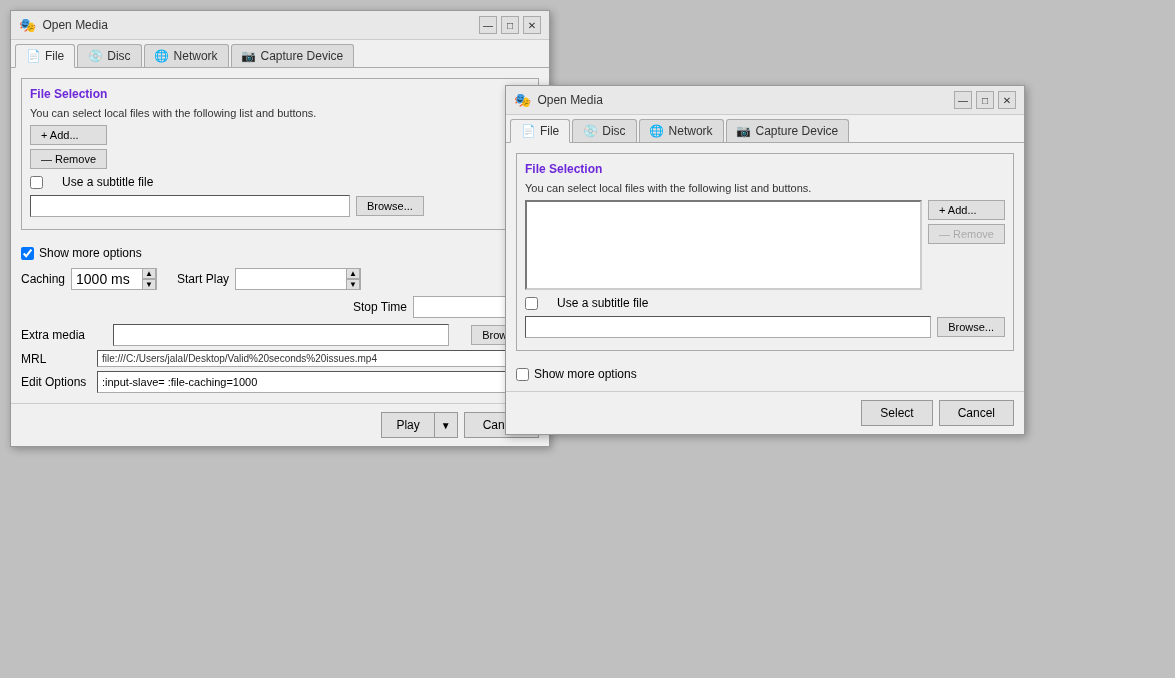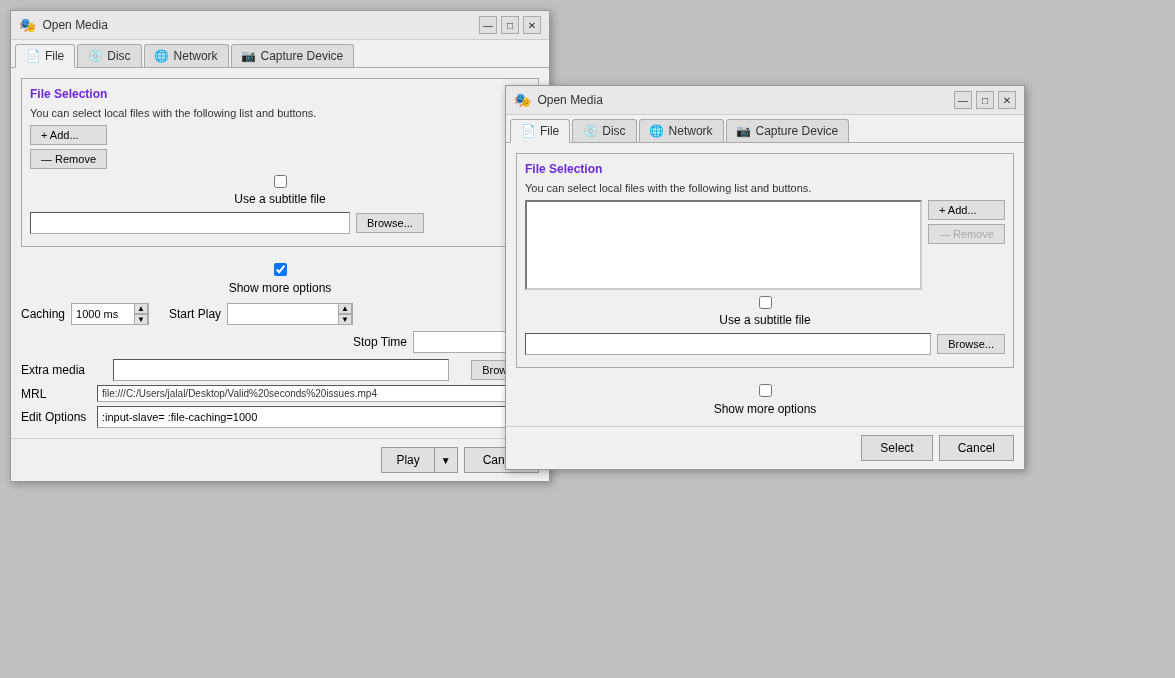--- a/index.html
+++ b/index.html
@@ -139,23 +139,22 @@
     }
 
     .btn:disabled {
       color: #aaa;
       cursor: default;
     }
 
     .checkbox-row {
       display: flex;
       align-items: center;
-      gap: 4px;
+      gap: 19px;
       margin: 6px 0;
-      flex-direction: column;
     }
 
     .subtitle-row {
       display: flex;
       align-items: center;
       gap: 6px;
       margin-bottom: 4px;
     }
 
     .text-input {
@@ -164,21 +163,20 @@
       padding: 2px 4px;
       font-size: 11px;
       height: 22px;
     }
 
     .show-more-row {
       display: flex;
       align-items: center;
       gap: 5px;
       margin-top: 16px;
-      flex-direction: column;
     }
 
     
     .action-bar {
       display: flex;
       justify-content: flex-end;
       gap: 6px;
       padding: 8px 10px;
       border-top: 1px solid #ccc;
     }
@@ -196,23 +194,23 @@
       align-items: center;
       border: 1px solid #aaa;
       background: #fff;
       height: 22px;
     }
 
     .spin-input input {
       border: none;
       outline: none;
       background: transparent;
-      font-size: 11px;
+      font-size: 14px;
       padding: 0 4px;
-      width: 62px;
+      width: 70px;
     }
 
     .spin-btns {
       display: flex;
       flex-direction: column;
       height: 22px;
     }
 
     .spin-btn {
       flex: 1;

